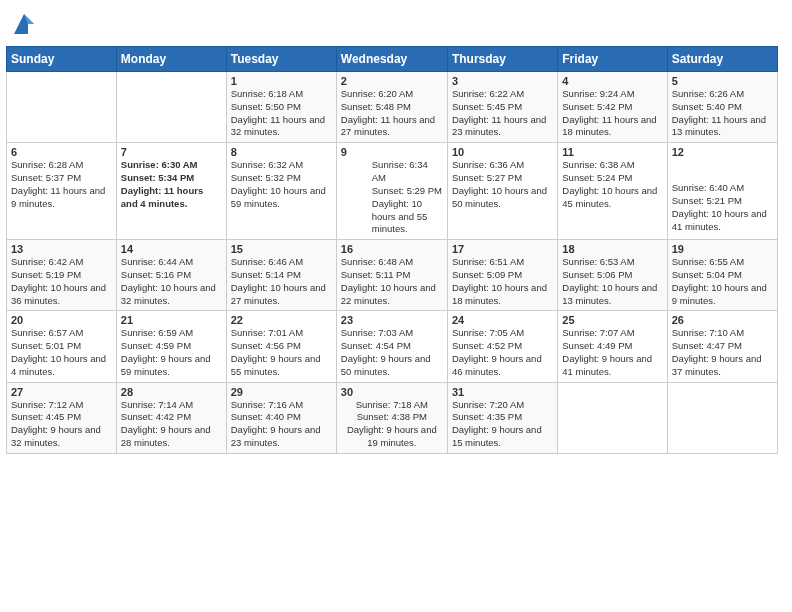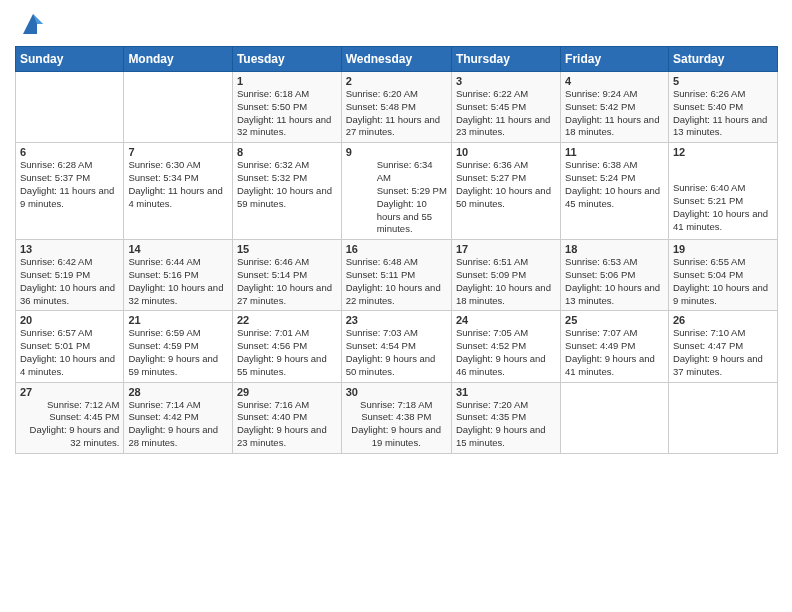--- a/index.html
+++ b/index.html
@@ -7,21 +7,21 @@
       font-family: Arial, sans-serif;
       background: #fff;
       width: 792px;
       min-height: 612px;
       padding: 0;
     }
     .page {
       width: 792px;
       min-height: 612px;
       background: #fff;
-      padding: 10px 14px 14px 15px;
+      padding: 10px 14px 14px 6px;
     }
     .header {
       display: flex;
       justify-content: space-between;
       align-items: flex-start;
       margin-bottom: 8px;
     }
     .logo {
       display: flex;
       align-items: center;
@@ -175,21 +175,21 @@
         </tr>
         <tr>
           <td>
             <span class="day-num">6</span>
             <div class="day-info" style="white-space: pre-line;">Sunrise: 6:28 AM
 Sunset: 5:37 PM
 Daylight: 11 hours and 9 minutes.</div>
           </td>
           <td>
             <span class="day-num">7</span>
-            <div class="day-info" style="white-space: pre-line;">Sunrise: 6:30 AM
+            <div class="day-info" style="white-space: pre-line; font-weight: bold;">Sunrise: 6:30 AM
 Sunset: 5:34 PM
 Daylight: 11 hours and 4 minutes.</div>
           </td>
           <td>
             <span class="day-num">8</span>
             <div class="day-info" style="white-space: pre-line;">Sunrise: 6:32 AM
 Sunset: 5:32 PM
 Daylight: 10 hours and 59 minutes.</div>
           </td>
           <td>
@@ -301,21 +301,21 @@
           <td>
             <span class="day-num">26</span>
             <div class="day-info" style="white-space: pre-line;">Sunrise: 7:10 AM
 Sunset: 4:47 PM
 Daylight: 9 hours and 37 minutes.</div>
           </td>
         </tr>
         <tr>
           <td>
             <span class="day-num">27</span>
-            <div class="day-info" style="white-space: pre-line; text-align: right;">Sunrise: 7:12 AM
+            <div class="day-info" style="white-space: pre-line;">Sunrise: 7:12 AM
 Sunset: 4:45 PM
 Daylight: 9 hours and 32 minutes.</div>
           </td>
           <td>
             <span class="day-num">28</span>
             <div class="day-info" style="white-space: pre-line;">Sunrise: 7:14 AM
 Sunset: 4:42 PM
 Daylight: 9 hours and 28 minutes.</div>
           </td>
           <td>

